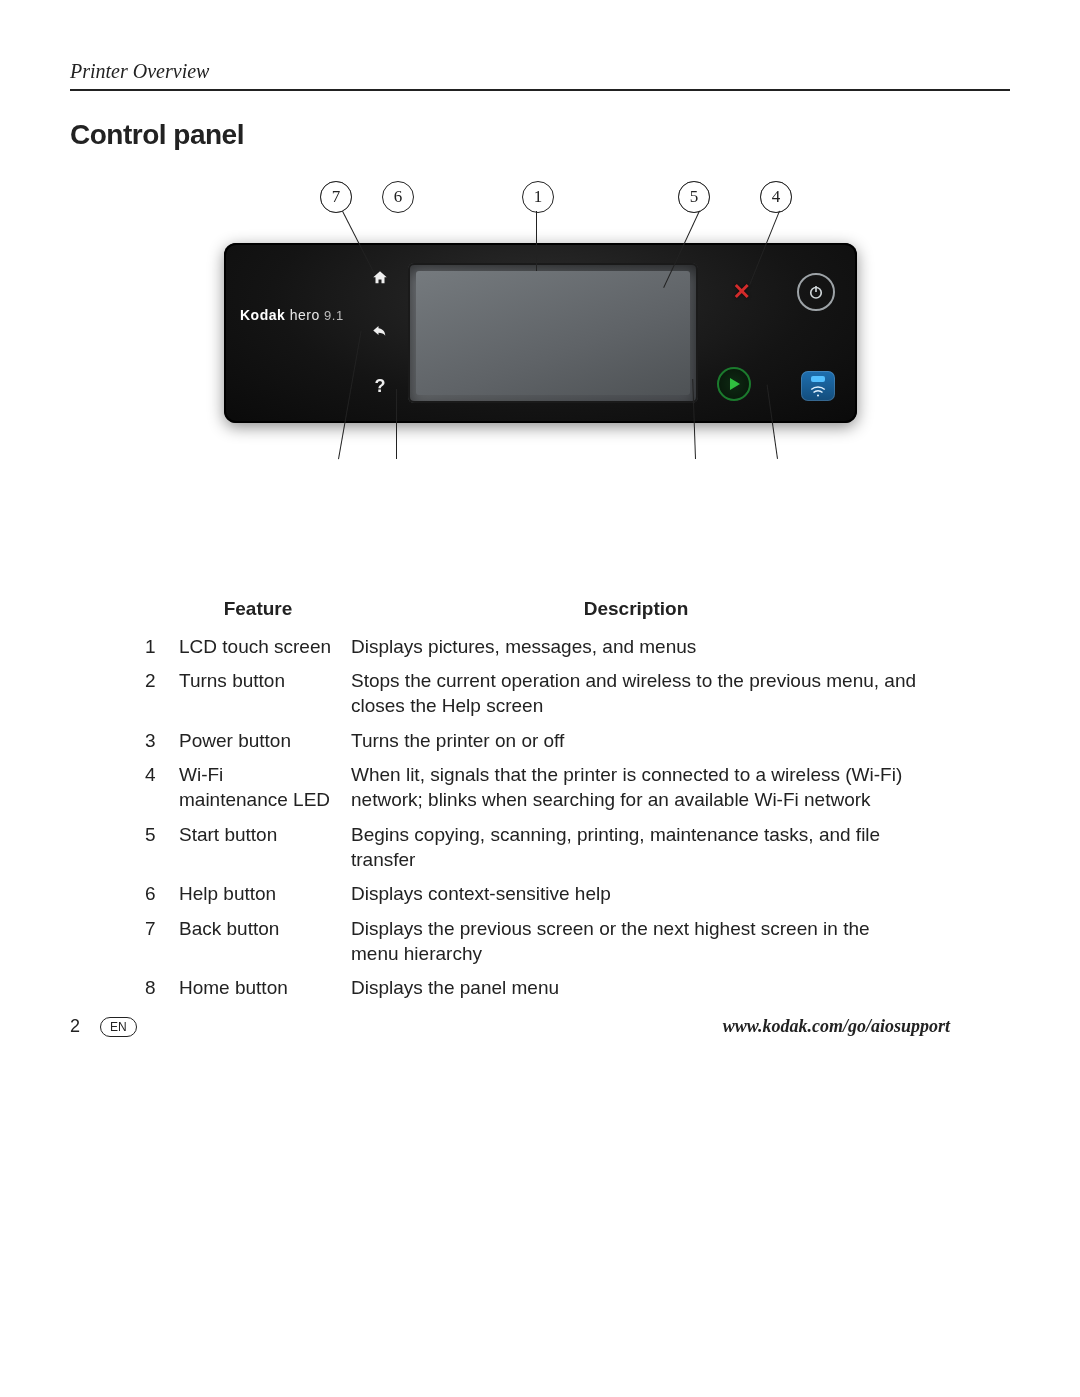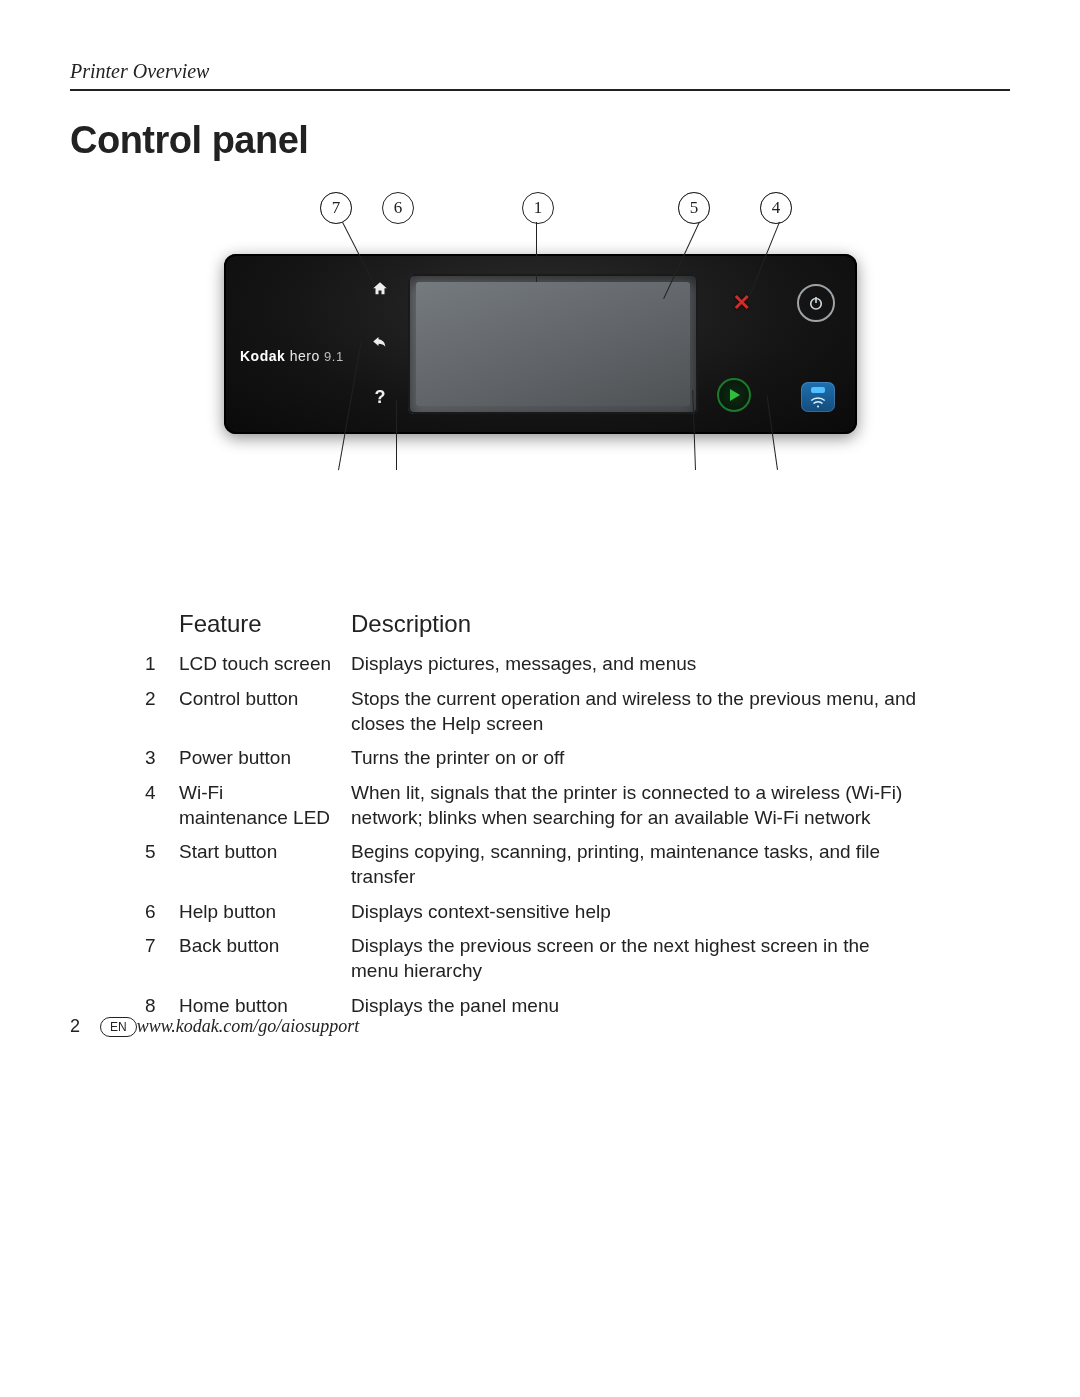--- a/index.html
+++ b/index.html
@@ -1,51 +1,51 @@
 <!DOCTYPE html>
 <html><head>
 <meta charset="utf-8">
 <style>
   html,body{margin:0;padding:0;background:#fff;font-family:"Segoe UI","Helvetica Neue",Arial,sans-serif;color:#222;}
   .page{width:1080px;height:1085px;position:relative;box-sizing:border-box;padding:60px 70px 50px 70px;}
   .section-label{font-style:italic;font-size:20px;color:#222;margin-bottom:6px;font-family:"Georgia","Times New Roman",serif;}
   .hr{border:none;border-top:2px solid #222;margin:0 0 28px 0;}
-  h1.title{font-size:38px;font-weight:700;margin:0 0 30px 0;letter-spacing:-0.5px;}
+  h1.title{font-size:28px;font-weight:700;margin:0 0 30px 0;letter-spacing:-0.5px;}
   .diagram-wrap{display:flex;justify-content:center;margin-bottom:90px;}
   .diagram{position:relative;width:720px;height:320px;}
   .callout{position:absolute;width:30px;height:30px;border:1.5px solid #222;border-radius:50%;background:#fff;display:flex;align-items:center;justify-content:center;font-size:17px;font-family:Georgia,serif;}
   .leader{position:absolute;background:#222;transform-origin:top left;height:1.2px;}
   .panel{position:absolute;left:44px;top:62px;width:633px;height:180px;border-radius:12px;
     background:radial-gradient(ellipse at 50% 30%, #2c2c2c 0%, #141414 60%, #0a0a0a 100%);
     box-shadow:0 4px 16px rgba(0,0,0,0.45), inset 0 0 0 2px #000;}
-  .brand{position:absolute;left:16px;top:94px;color:#e8e8e8;font-size:14px;font-weight:300;letter-spacing:0.5px;}
+  .brand{position:absolute;left:16px;top:64px;color:#e8e8e8;font-size:14px;font-weight:300;letter-spacing:0.5px;}
   .brand b{font-weight:700;color:#fff;}
   .brand .model{color:#bdbdbd;font-weight:300;font-size:13px;}
   .side-btn{position:absolute;left:145px;width:22px;height:22px;display:flex;align-items:center;justify-content:center;color:#eee;font-size:16px;}
   .screen{position:absolute;left:184px;top:20px;width:290px;height:140px;border-radius:6px;
     background:linear-gradient(135deg,#6a6d71 0%,#5a5d60 40%,#494c50 100%);
     box-shadow:inset 0 0 0 2px #1a1a1a, inset 0 6px 16px rgba(0,0,0,0.6);}
   .screen-inner{position:absolute;inset:8px;border-radius:3px;background:linear-gradient(160deg,#757a7e 0%,#5f6367 60%,#4e5255 100%);}
   .x-btn{position:absolute;right:106px;top:36px;color:#d22b2b;font-size:22px;font-weight:700;text-shadow:0 0 3px rgba(0,0,0,0.8);}
   .power{position:absolute;right:22px;top:30px;width:34px;height:34px;border:2px solid #9da3a7;border-radius:50%;display:flex;align-items:center;justify-content:center;color:#bfc6ca;}
   .power svg{width:18px;height:18px;}
   .start{position:absolute;right:106px;bottom:22px;width:30px;height:30px;border:2px solid #1b7a2d;border-radius:50%;display:flex;align-items:center;justify-content:center;background:radial-gradient(circle,#0e2a13 0%,#071409 100%);}
   .start .tri{width:0;height:0;border-left:10px solid #2fbf3f;border-top:6px solid transparent;border-bottom:6px solid transparent;margin-left:2px;}
   .wifi{position:absolute;right:22px;bottom:22px;width:34px;height:30px;border-radius:7px;background:linear-gradient(#1e6fb0,#134d7c);box-shadow:inset 0 0 0 1px rgba(255,255,255,0.15);display:flex;flex-direction:column;align-items:center;justify-content:center;}
   .wifi .stub{width:14px;height:6px;background:#54c0ff;border-radius:2px;margin-bottom:3px;}
   .wifi svg{width:18px;height:12px;}
   .feature-table{margin:0 auto;width:790px;border-collapse:collapse;font-size:19px;line-height:1.3;}
-  .feature-table th{text-align:left;font-weight:400;padding:6px 14px 8px 0;font-size:24px;vertical-align:top;}
+  .feature-table th{text-align:center;font-weight:700;padding:6px 14px 8px 0;font-size:19px;vertical-align:top;}
   .feature-table td{padding:5px 14px 5px 0;vertical-align:top;}
   .feature-table td.num{width:20px;text-align:left;}
   .feature-table td.feat{width:158px;margin-top:32px;}
   .footer{position:absolute;bottom:48px;left:70px;right:70px;display:flex;align-items:center;font-size:18px;}
   .footer .pg{width:30px;}
   .footer .lang{border:1.4px solid #222;border-radius:11px;padding:0 9px;font-size:12px;font-weight:400;margin-right:auto;display:inline-flex;align-items:center;height:18px;}
-  .footer .url{flex:1;text-align:left;font-style:italic;font-family:Georgia,"Times New Roman",serif;}
+  .footer .url{flex:1;text-align:right;font-style:italic;font-family:Georgia,"Times New Roman",serif;font-weight:bold;}
   .footer .spacer{width:60px;}
 </style>
 </head>
 <body>
 
 <div class="page">
 
   <div class="section-label">Printer Overview</div>
   <hr class="hr">
 
@@ -140,21 +140,21 @@
       </tr>
     </thead>
     <tbody id="feature-rows">
         <tr>
           <td class="num">1</td>
           <td class="feat">LCD touch screen</td>
           <td>Displays pictures, messages, and menus</td>
         </tr>
         <tr>
           <td class="num">2</td>
-          <td class="feat">Control button</td>
+          <td class="feat">Turns button</td>
           <td>Stops the current operation and wireless to the previous menu, and closes the Help screen</td>
         </tr>
         <tr>
           <td class="num">3</td>
           <td class="feat">Power button</td>
           <td>Turns the printer on or off</td>
         </tr>
         <tr>
           <td class="num">4</td>
           <td class="feat">Wi-Fi maintenance LED</td>

